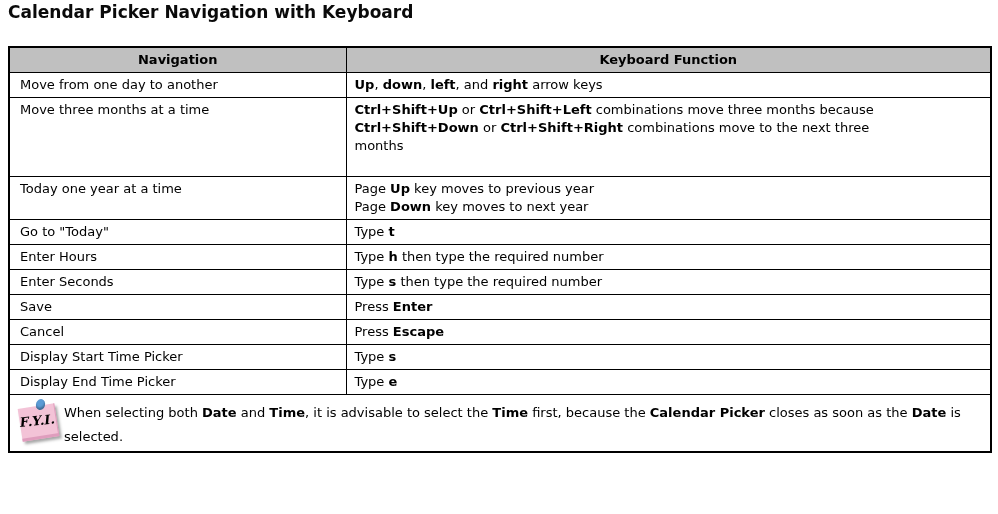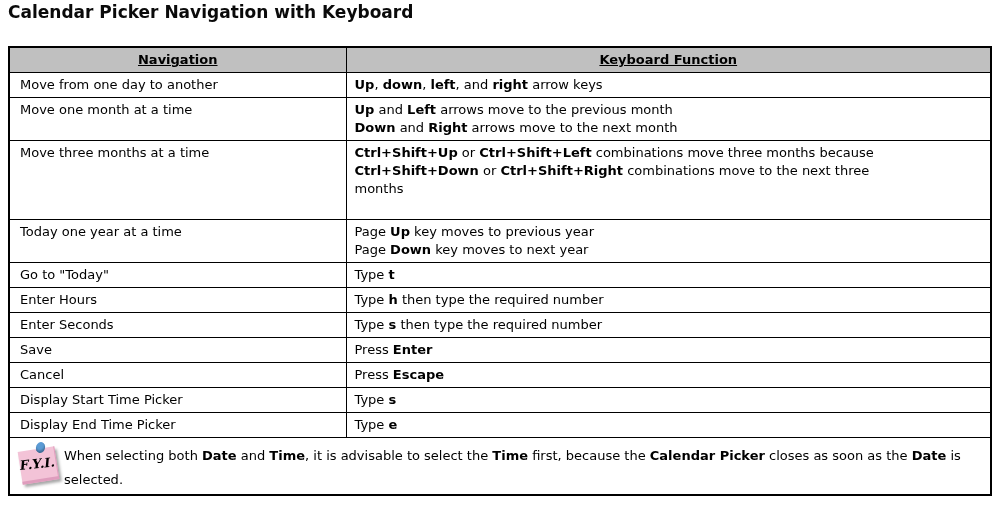--- a/index.html
+++ b/index.html
@@ -17,21 +17,21 @@
     margin: 24px 0 0 8px; width: 984px;
     border-collapse: collapse; table-layout: fixed;
     border: 2px solid var(--border_black, #000);
   }
   th, td {
     border: 1px solid var(--border_black, #000);
     vertical-align: top; line-height: 18px;
   }
   th {
     background: var(--header_bg, #c0c0c0);
-    font-weight: bold; text-align: center; padding: 3px 4px; text-decoration: underline;
+    font-weight: bold; text-align: center; padding: 3px 4px;
   }
   th.col-nav { width: 337px; }
   td.nav-cell { padding: 3px 8px 3px 10px; margin-top: 38px; }
   td.fn-cell  { padding: 3px 8px; }
   .line { min-height: 18px; }
   td.note-cell { padding: 2px 4px; }
   .note-wrap { display: flex; align-items: flex-start; }
   .note-icon { position: relative; width: 50px; height: 50px; flex: 0 0 auto; }
   .sticky {
     position: absolute; left: 6px; top: 9px; width: 37px; height: 33px;
@@ -65,27 +65,20 @@
     <tr>
       <th class="col-nav">Navigation</th>
       <th class="col-fn">Keyboard Function</th>
     </tr>
   </thead>
   <tbody>
       <tr>
         <td class="nav-cell">Move from one day to another</td>
         <td class="fn-cell">
           <div class="line"><b>Up</b><span>, </span><b>down</b><span>, </span><b>left</b><span>, and </span><b>right</b><span> arrow keys</span></div>
-        </td>
-      </tr>
-      <tr>
-        <td class="nav-cell">Move one month at a time</td>
-        <td class="fn-cell">
-          <div class="line"><b>Up</b><span> and </span><b>Left</b><span> arrows move to the previous month</span></div>
-          <div class="line"><b>Down</b><span> and </span><b>Right</b><span> arrows move to the next month</span></div>
         </td>
       </tr>
       <tr>
         <td class="nav-cell">Move three months at a time</td>
         <td class="fn-cell">
           <div class="line"><b>Ctrl+Shift+Up</b><span> or </span><b>Ctrl+Shift+Left</b><span> combinations move three months because</span></div>
           <div class="line"><b>Ctrl+Shift+Down</b><span> or </span><b>Ctrl+Shift+Right</b><span> combinations move to the next three</span></div>
           <div class="line"><span>months</span></div>
           <div class="line"></div>
         </td>

